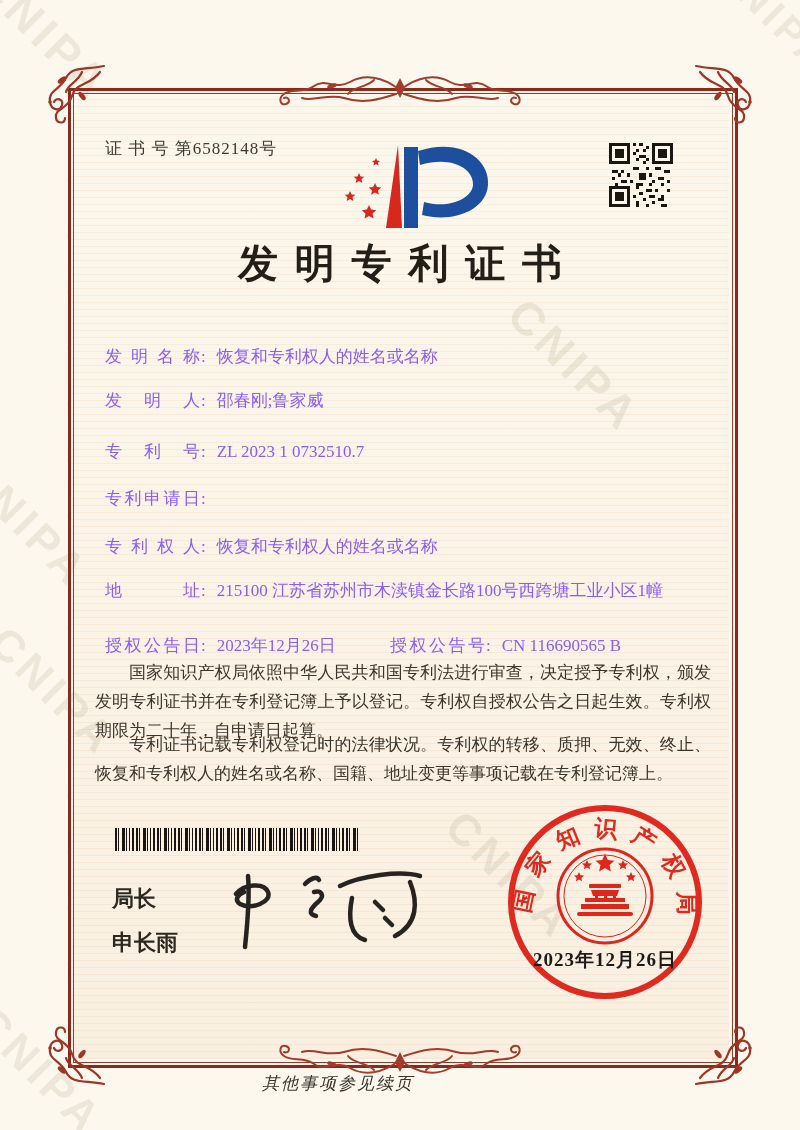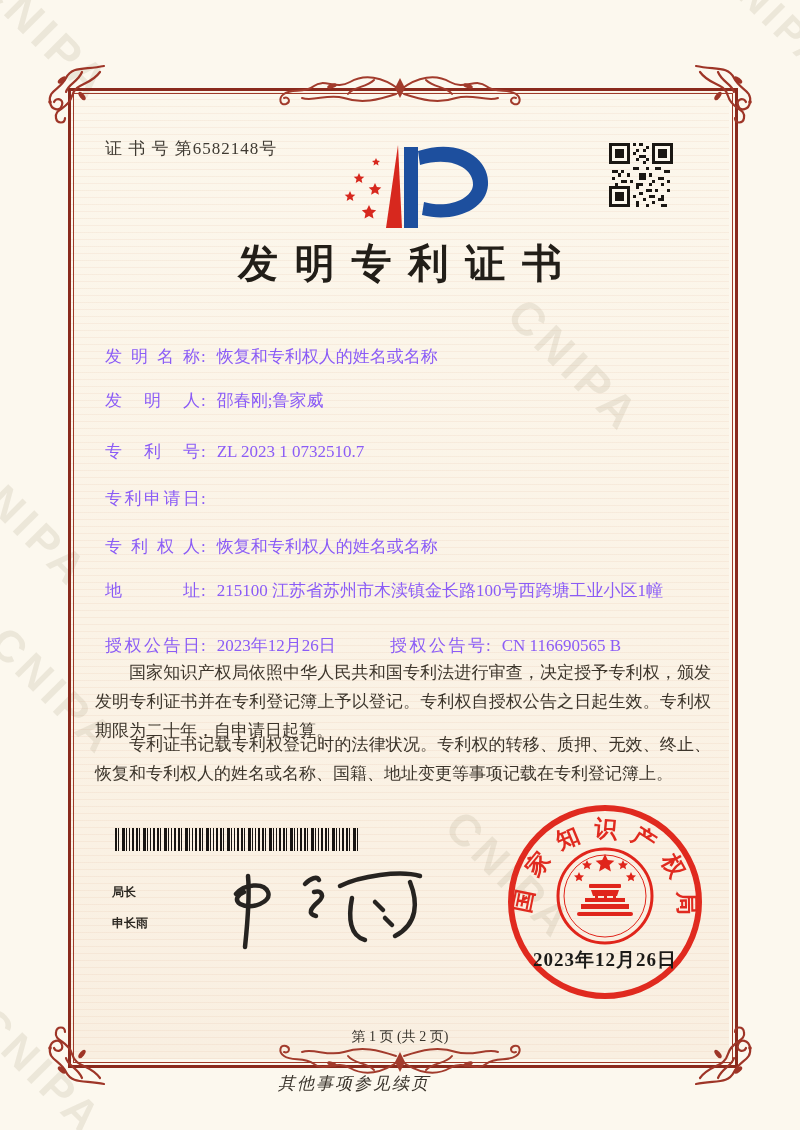--- a/index.html
+++ b/index.html
@@ -69,31 +69,31 @@
       #181512 0 2px, rgba(0,0,0,0) 2px 3px,
       #181512 3px 4px, rgba(0,0,0,0) 4px 7px,
       #181512 7px 10px, rgba(0,0,0,0) 10px 11px,
       #181512 11px 12px, rgba(0,0,0,0) 12px 14px,
       #181512 14px 15px, rgba(0,0,0,0) 15px 17px,
       #181512 17px 19px, rgba(0,0,0,0) 19px 21px);
   }
   .signer{
     position:absolute; left:112px; top:884px;
     font-family:"Liberation Sans","DejaVu Sans",sans-serif;
-    font-size:12px; font-weight:600; color:#2c2822;
+    font-size:22px; font-weight:600; color:#2c2822;
   }
   .signer div{margin-bottom:14px;}
   .signature-svg{position:absolute; left:215px; top:850px;}
   .seal{position:absolute; left:503px; top:800px;}
   .footer-page{
     position:absolute; left:0; width:800px; top:1028px; text-align:center;
     font-size:14px; color:#3a352d;
   }
   .continuation{
-    position:absolute; left:16px; width:676px; top:1072px; text-align:center;
+    position:absolute; left:0; width:676px; top:1072px; text-align:center;
     font-size:17px; font-style:italic; color:#3a342c; letter-spacing:2px;
   }
 </style>
 </head>
 <body>
 
 <div class="page">
 
   <div class="paper-texture"></div>
 
@@ -354,17 +354,16 @@
           <rect x="78" y="104" width="48" height="5"></rect>
           <rect x="74" y="112" width="56" height="4" rx="2"></rect>
           <rect x="92" y="92" width="3" height="10"></rect>
             <rect x="101" y="92" width="3" height="10"></rect>
             <rect x="110" y="92" width="3" height="10"></rect>
         </g>
       </g>
       <text x="102" y="166" text-anchor="middle" font-size="19" font-weight="600" fill="#1b1a18" letter-spacing="1" font-family="Liberation Serif, DejaVu Serif, serif">2023年12月26日</text>
     </svg>
 
-    <div class="footer-page">第 1 页 (共 2 页)</div>
     <div class="continuation">其他事项参见续页</div>
 
   </div>
 </div>
 
 </body></html>

